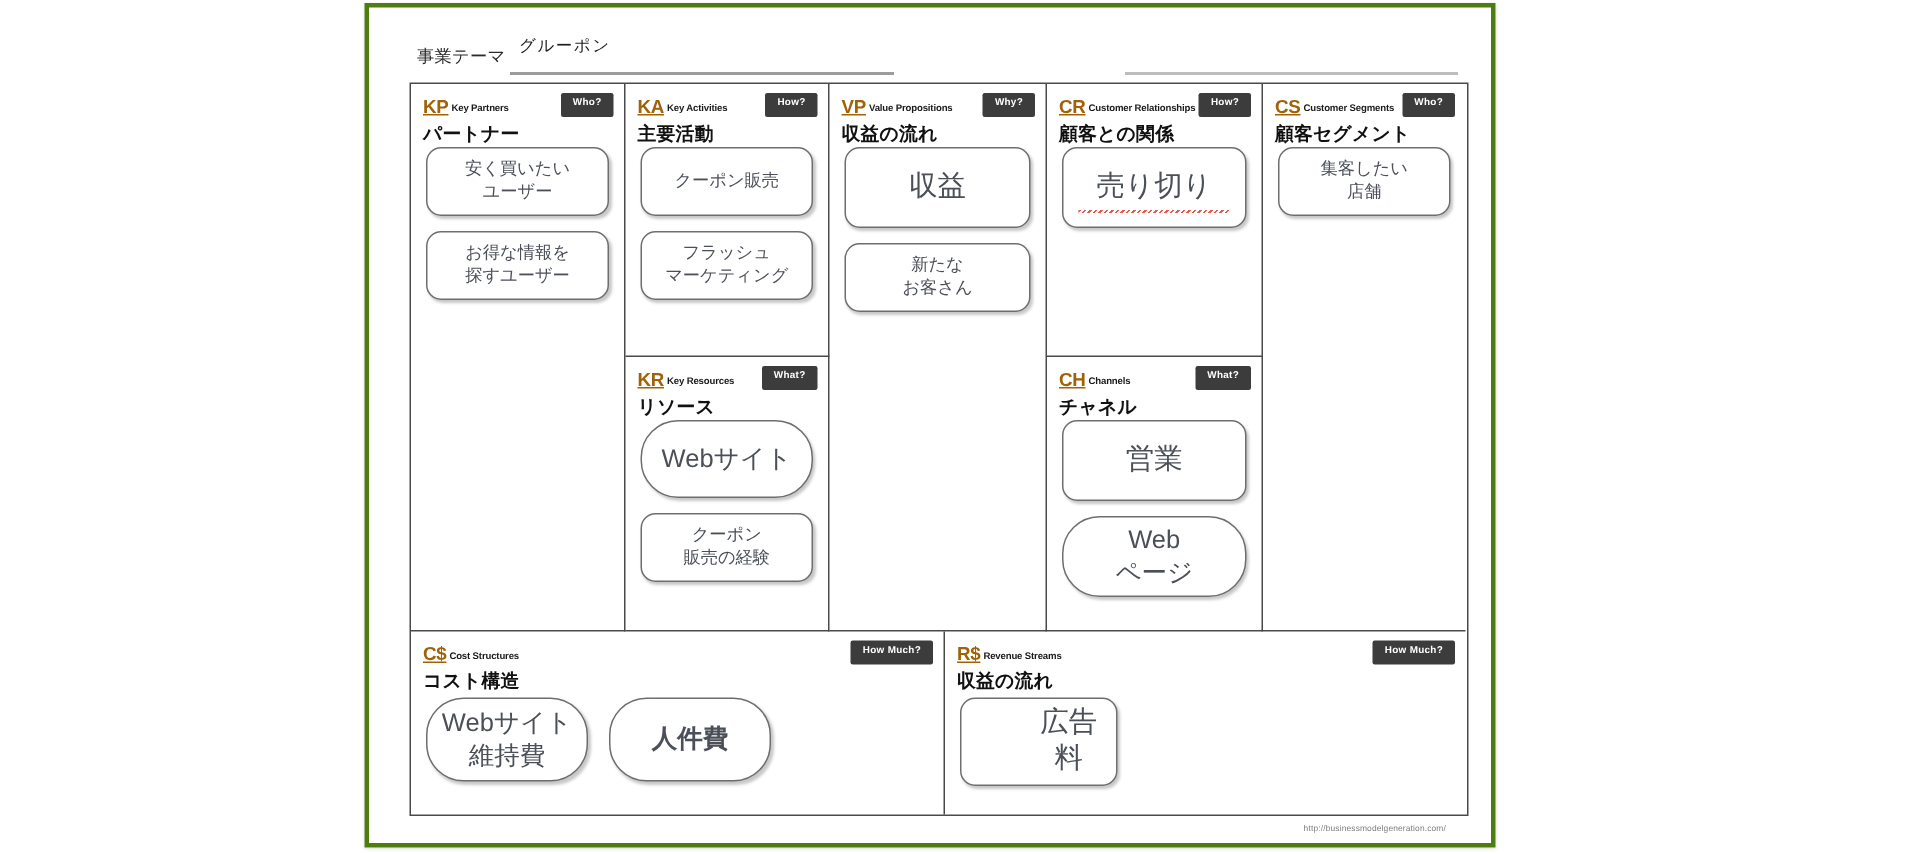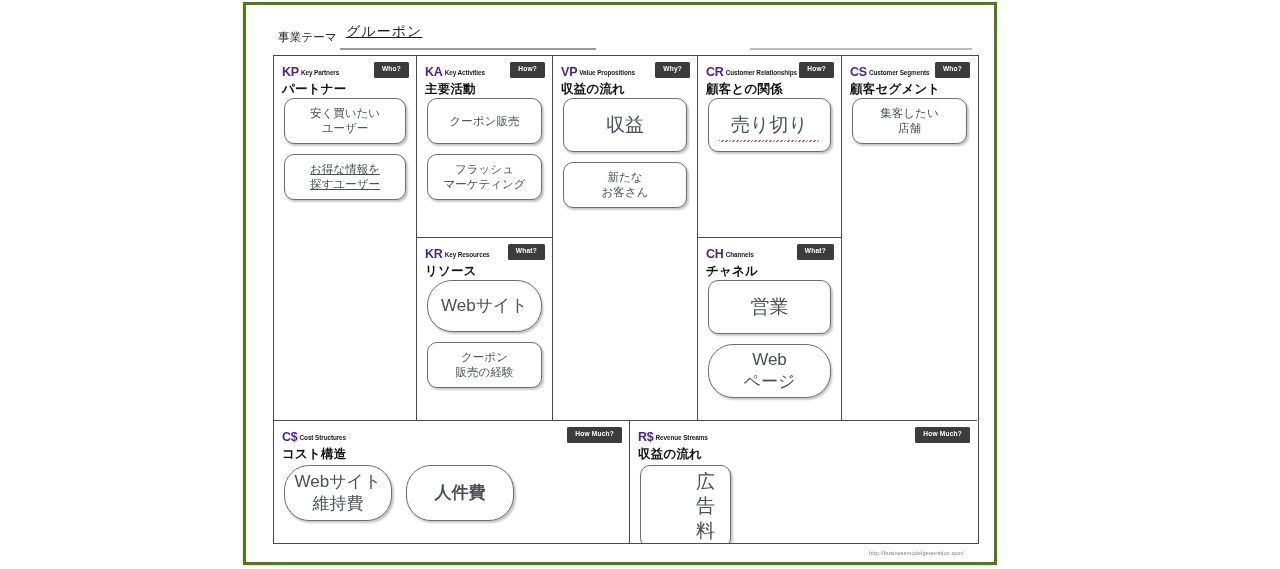--- a/index.html
+++ b/index.html
@@ -44,25 +44,24 @@
     top: 25px;
     font-size: 11.5px;
     color: #2b2b2b;
     letter-spacing: 0.2px;
     white-space: nowrap;
   }
   .hdr-value {
     position: absolute;
     left: 100px;
     top: 18px;
-    font-size: 14px;
+    font-size: 11px;
     color: #1d1d1d;
     white-space: nowrap;
     letter-spacing: 1px;
-    text-decoration: underline;
   }
   .hdr-rule-1 {
     position: absolute;
     left: 94px;
     top: 43px;
     width: 256px;
     height: 2px;
     background: #9c9c9c;
   }
   .hdr-rule-2 {
@@ -98,22 +97,23 @@
   .blk-head {
     position: absolute;
     left: 8px;
     top: 6px;
     right: 6px;
     height: 34px;
   }
   .blk-code {
     font-size: 12.5px;
     font-weight: bold;
-    color: #4c1d95;
+    color: #a16207;
     letter-spacing: -0.2px;
+    text-decoration: underline;
   }
   .blk-en {
     font-size: 6.4px;
     font-weight: bold;
     color: #1a1a1a;
     letter-spacing: -0.1px;
     position: relative;
     top: -1px;
     margin-left: 2px;
   }
@@ -220,21 +220,21 @@
       <div class="cell v-div h-div" style="left:0; top:0; width:143px; height:365px;">
         <div class="blk-head">
           <span class="blk-code">KP</span><span class="blk-en">Key Partners</span>
           <span class="blk-jp">パートナー</span>
         </div>
         <div class="badge">Who?</div>
         <div class="cards">
           <div class="cards-row">
             <div class="note note-sm" style="white-space:pre-line;">安く買いたい
 ユーザー</div>
-            <div class="note note-sm" style="white-space:pre-line;text-decoration:underline;">お得な情報を
+            <div class="note note-sm" style="white-space:pre-line;">お得な情報を
 探すユーザー</div>
           </div>
         </div>
       </div>
 
       <div class="cell v-div h-div" style="left:143px; top:0; width:136px; height:182px;">
         <div class="blk-head">
           <span class="blk-code">KA</span><span class="blk-en">Key Activities</span>
           <span class="blk-jp">主要活動</span>
         </div>
@@ -336,21 +336,21 @@
       </div>
 
       <div class="cell" style="left:356px; top:365px; width:347px; height:122px;">
         <div class="blk-head">
           <span class="blk-code">R$</span><span class="blk-en">Revenue Streams</span>
           <span class="blk-jp">収益の流れ</span>
         </div>
         <div class="badge">How Much?</div>
         <div class="cards" style="top:44px;">
           <div class="cards-inline">
-            <div class="note note-xl" style="white-space:pre-line; width:91px; min-height:56px;padding-left:46px;">広告料</div>
+            <div class="note note-xl" style="white-space:pre-line; width:105px; min-height:56px;padding-left:46px;">広告料</div>
           </div>
         </div>
       </div>
 
     </div>
 
     <div class="footer-url">http://businessmodelgeneration.com/</div>
 
   </div>
 </div>

